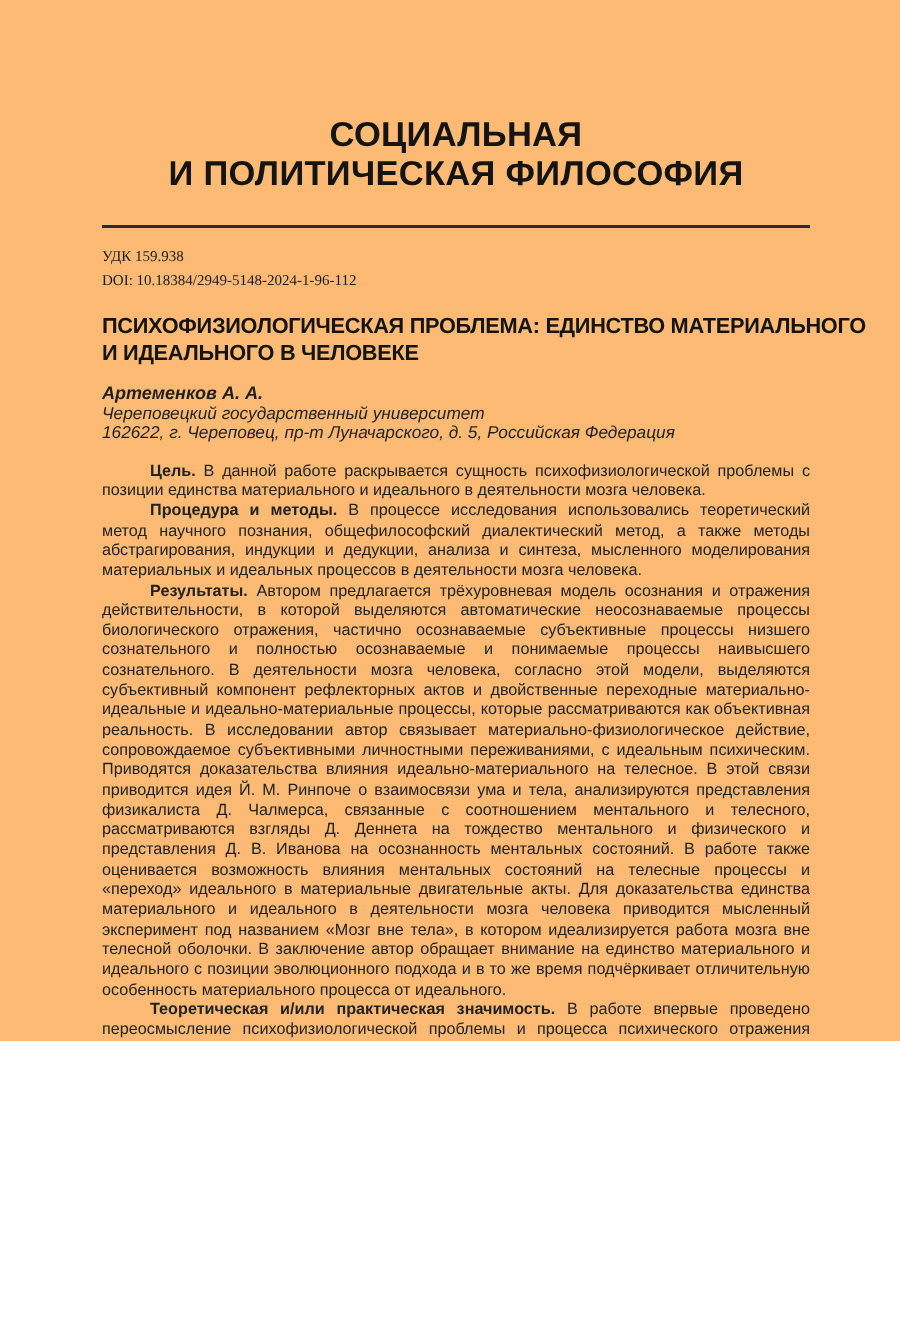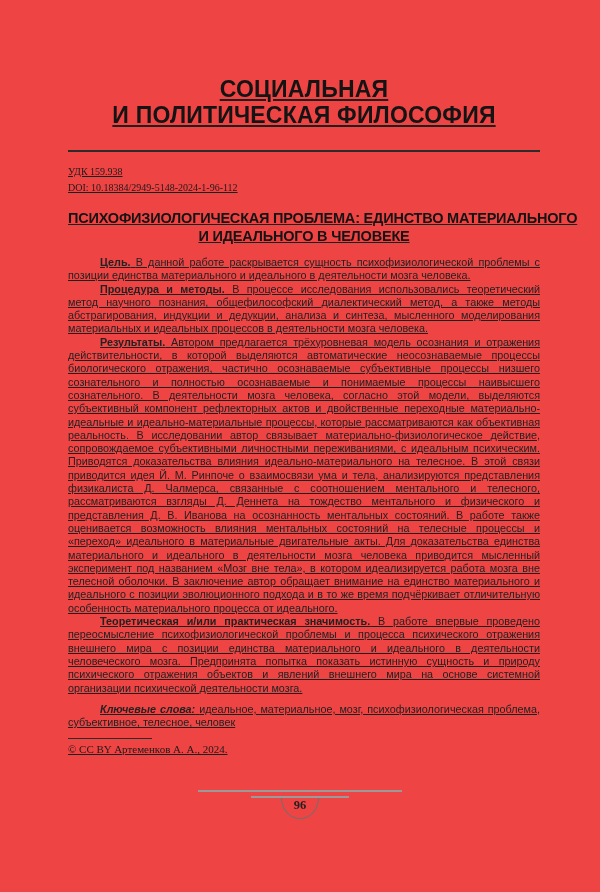--- a/index.html
+++ b/index.html
@@ -1,26 +1,25 @@
 <!DOCTYPE html>
 <html lang="ru"><head>
 <meta charset="utf-8">
 <style>
   html,body { margin:0; padding:0; background:#ffffff; }
   .page {
     position:relative;
-    width:600px; height:892px;
+    width:600px; height:694px;
     margin:0 auto;
-    background:#ef4444;
+    background:#fdba74;
     box-sizing:border-box;
     padding:76px 60px 0 68px;
     font-family:"Liberation Sans", sans-serif;
     color:#1f1f1f;
     overflow:hidden;
-    text-decoration:underline;
   }
   .journal-header {
     text-align:center;
     font-weight:bold;
     font-size:23px;
     line-height:26px;
     letter-spacing:0.2px;
     color:#141414;
   }
   .header-rule {
@@ -35,21 +34,20 @@
     line-height:16px;
     color:#1b1b1b;
   }
   .article-title {
     margin-top:14px;
     font-weight:bold;
     font-size:14.5px;
     line-height:17.5px;
     letter-spacing:-0.2px;
     color:#141414;
-    text-align:center;
   }
   .article-title .title-line { white-space:nowrap; }
   .authors {
     margin-top:11px;
     font-style:italic;
     font-size:11.5px;
     line-height:13.6px;
     color:#1f1f1f;
   }
   .author-name { font-weight:bold; font-size:12px; }
@@ -120,20 +118,25 @@
   <div class="meta">
     <div>УДК 159.938</div>
     <div>DOI: 10.18384/2949-5148-2024-1-96-112</div>
   </div>
 
   <div class="article-title">
     <div class="title-line">ПСИХОФИЗИОЛОГИЧЕСКАЯ ПРОБЛЕМА: ЕДИНСТВО МАТЕРИАЛЬНОГО</div>
     <div class="title-line">И ИДЕАЛЬНОГО В ЧЕЛОВЕКЕ</div>
   </div>
 
+  <div class="authors">
+    <div class="author-name">Артеменков А. А.</div>
+    <div>Череповецкий государственный университет</div>
+    <div>162622, г. Череповец, пр-т Луначарского, д. 5, Российская Федерация</div>
+  </div>
 
   <div class="abstract">
     <div class="para"><span class="lead">Цель.</span> <span>В данной работе раскрывается сущность психофизиологической проблемы с позиции единства материального и идеального в деятельности мозга человека.</span></div>
     <div class="para"><span class="lead">Процедура и методы.</span> <span>В процессе исследования использовались теоретический метод научного познания, общефилософский диалектический метод, а также методы абстрагирования, индукции и дедукции, анализа и синтеза, мысленного моделирования материальных и идеальных процессов в деятельности мозга человека.</span></div>
     <div class="para"><span class="lead">Результаты.</span> <span>Автором предлагается трёхуровневая модель осознания и отражения действительности, в которой выделяются автоматические неосознаваемые процессы биологического отражения, частично осознаваемые субъективные процессы низшего сознательного и полностью осознаваемые и понимаемые процессы наивысшего сознательного. В деятельности мозга человека, согласно этой модели, выделяются субъективный компонент рефлекторных актов и двойственные переходные материально-идеальные и идеально-материальные процессы, которые рассматриваются как объективная реальность. В исследовании автор связывает материально-физиологическое действие, сопровождаемое субъективными личностными переживаниями, с идеальным психическим. Приводятся доказательства влияния идеально-материального на телесное. В этой связи приводится идея Й. М. Ринпоче о взаимосвязи ума и тела, анализируются представления физикалиста Д. Чалмерса, связанные с соотношением ментального и телесного, рассматриваются взгляды Д. Деннета на тождество ментального и физического и представления Д. В. Иванова на осознанность ментальных состояний. В работе также оценивается возможность влияния ментальных состояний на телесные процессы и «переход» идеального в материальные двигательные акты. Для доказательства единства материального и идеального в деятельности мозга человека приводится мысленный эксперимент под названием «Мозг вне тела», в котором идеализируется работа мозга вне телесной оболочки. В заключение автор обращает внимание на единство материального и идеального с позиции эволюционного подхода и в то же время подчёркивает отличительную особенность материального процесса от идеального.</span></div>
     <div class="para"><span class="lead">Теоретическая и/или практическая значимость.</span> <span>В работе впервые проведено переосмысление психофизиологической проблемы и процесса психического отражения внешнего мира с позиции единства материального и идеального в деятельности человеческого мозга. Предпринята попытка показать истинную сущность и природу психического отражения объектов и явлений внешнего мира на основе системной организации психической деятельности мозга.</span></div>
     <div class="para keywords"><span class="lead">Ключевые слова:</span> <span>идеальное, материальное, мозг, психофизиологическая проблема, субъективное, телесное, человек</span></div>
   </div>
 
   <hr class="footnote-rule">

